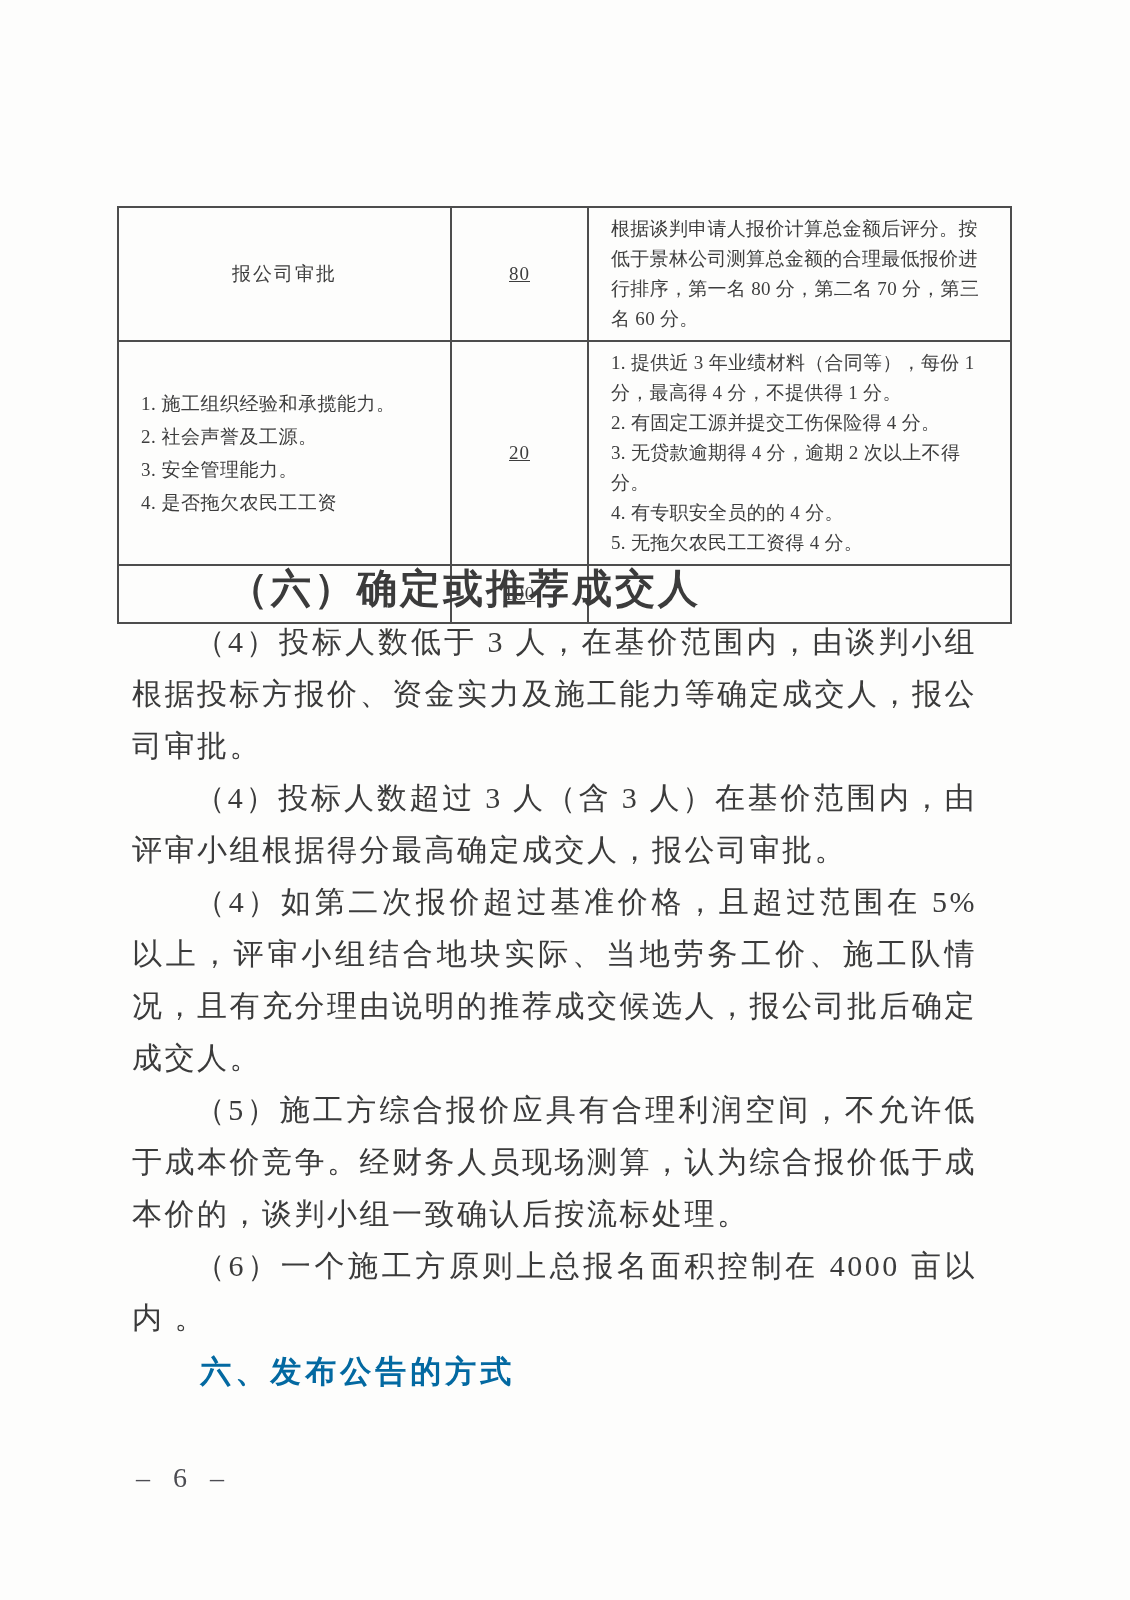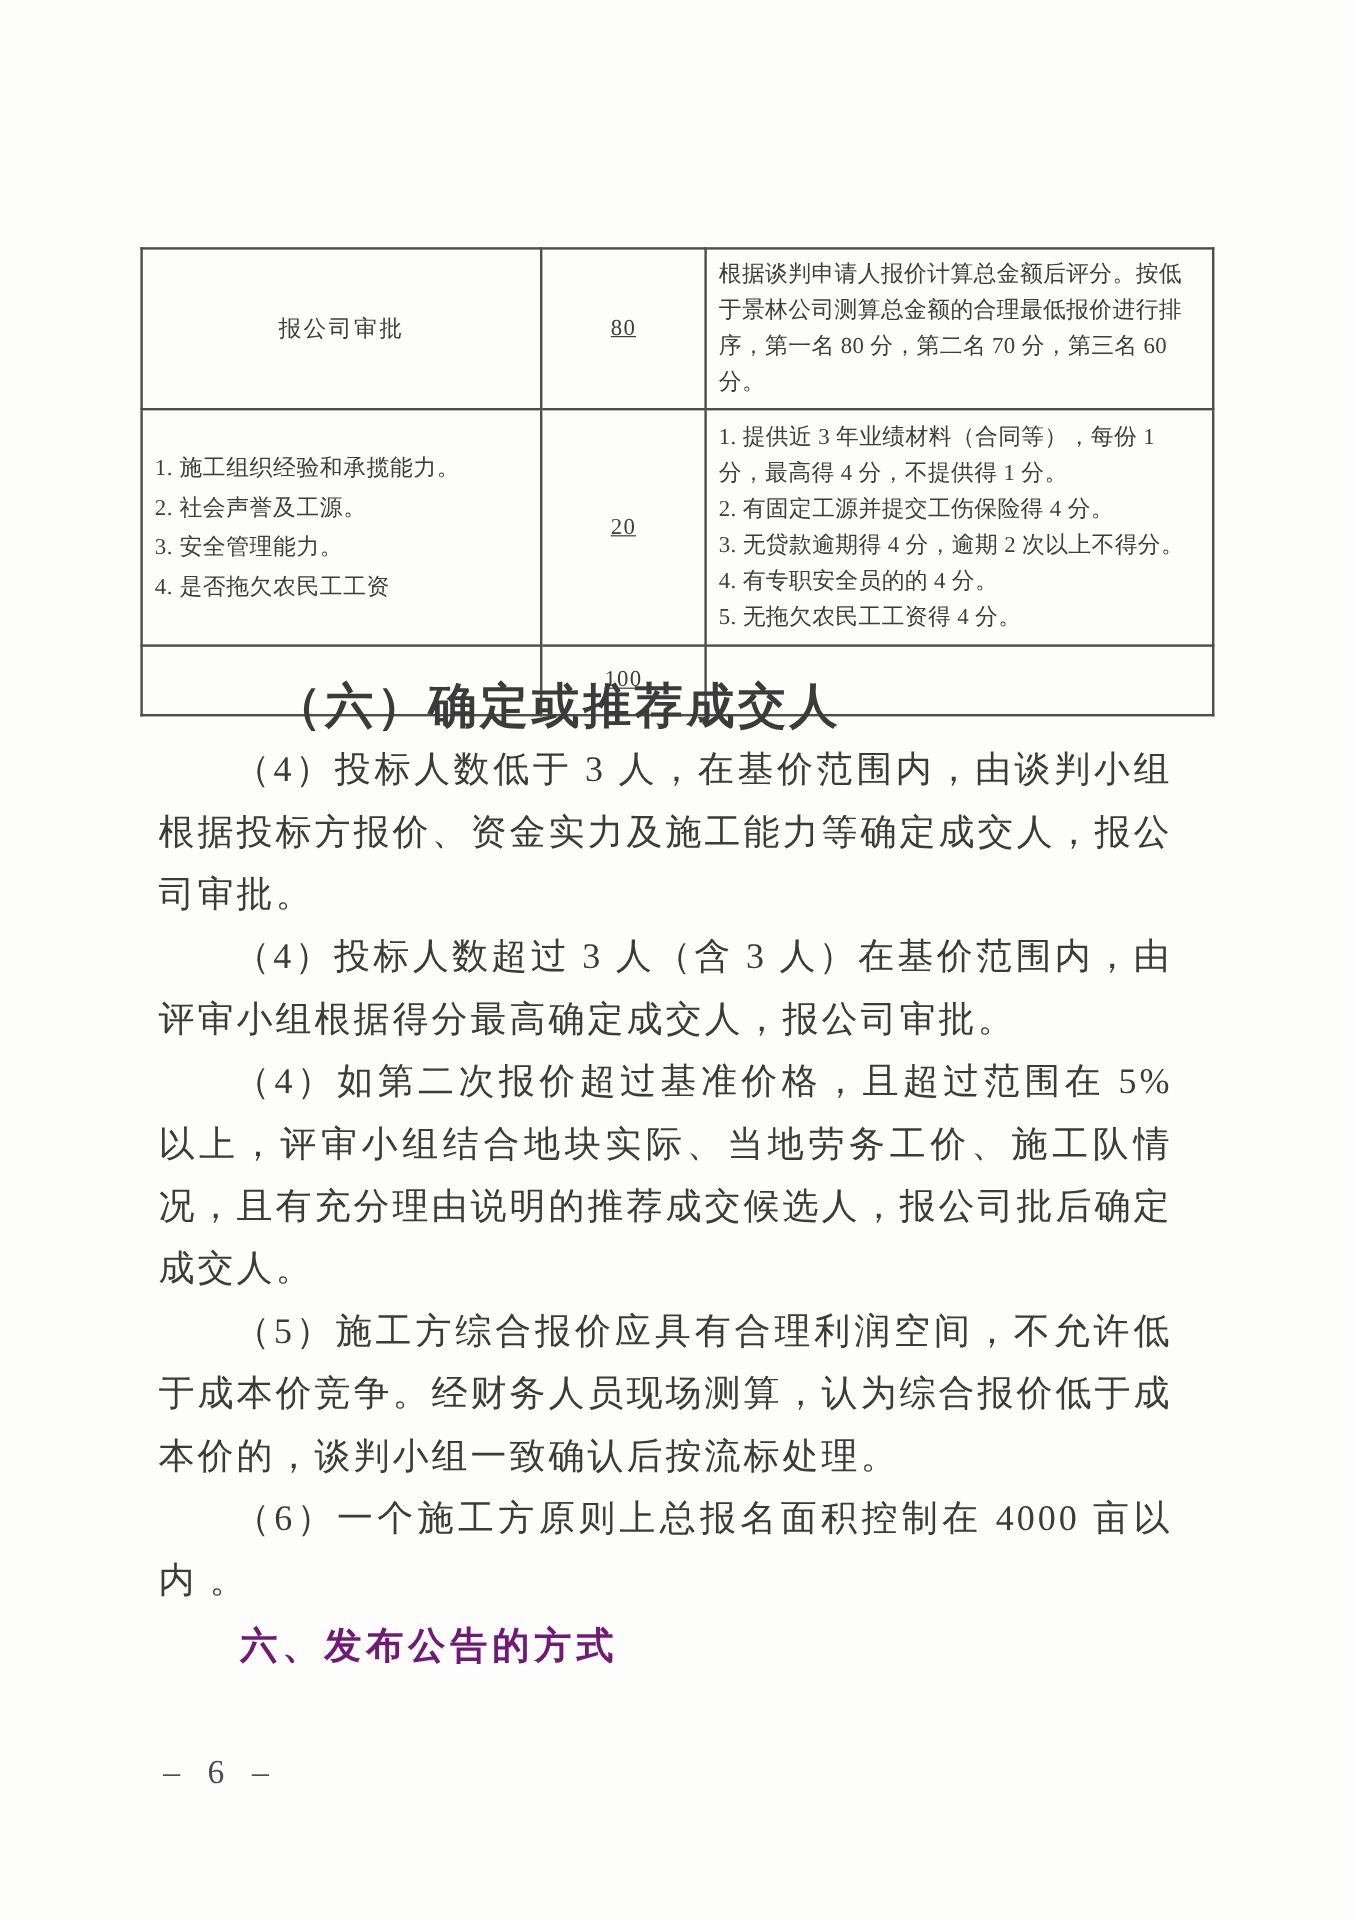--- a/index.html
+++ b/index.html
@@ -25,21 +25,21 @@
     top: 206px;
     width: 893px;
     border-collapse: collapse;
     table-layout: fixed;
     color: #3d3d3d;
   }
   .score-table td {
     border: 2px solid #4d4d4d;
     vertical-align: middle;
     font-size: 19px;
-    padding: 6px 10px;
+    padding: 6px 22px;
   }
   .col-criteria { width: 333px; }
   .col-score    { width: 137px; }
   .col-detail   { width: 423px; }
 
   .row-1 { height: 97px; }
   .row-2 { height: 197px; }
   .row-3 { height: 58px; }
 
   .cell-center {
@@ -91,21 +91,21 @@
     text-indent: 2.1em;
   }
   .chapter-heading {
     margin: 0;
     padding-left: 2.2em;
     font-family: "Liberation Sans", "DejaVu Sans", sans-serif;
     font-size: 31px;
     font-weight: 700;
     letter-spacing: 4px;
     line-height: 56px;
-    color: #701a75;
+    color: #0369a1;
   }
 
   
   .page-number {
     position: absolute;
     left: 136px;
     top: 1462px;
     font-size: 28px;
     letter-spacing: 8px;
     color: #4c4c52;

